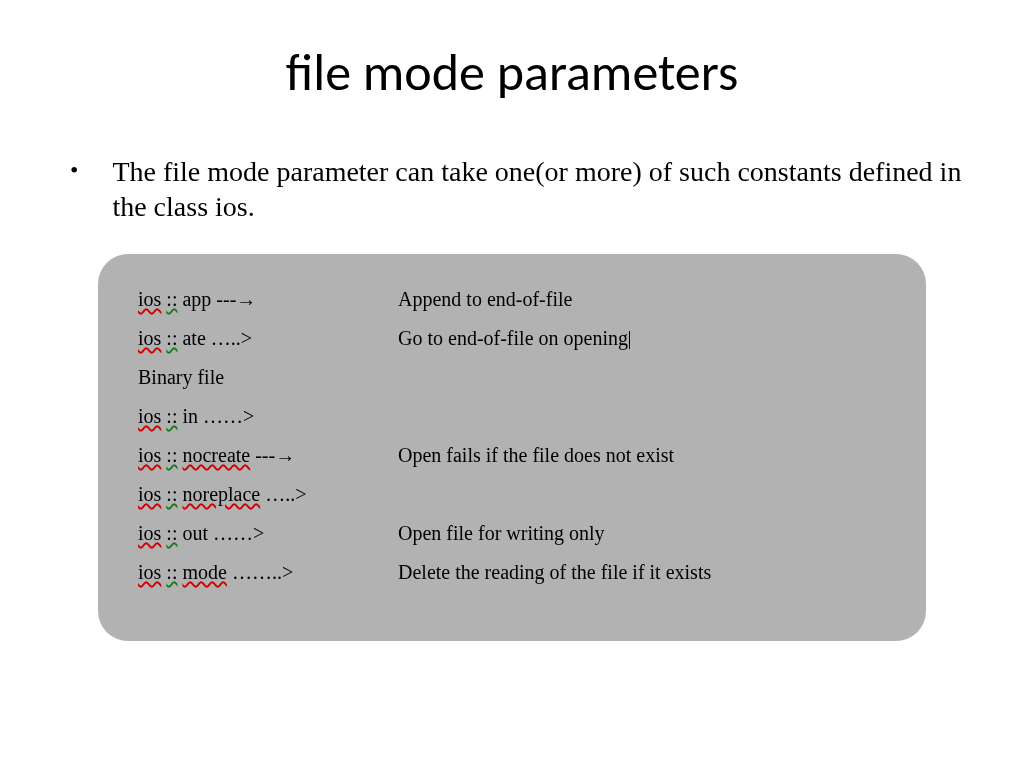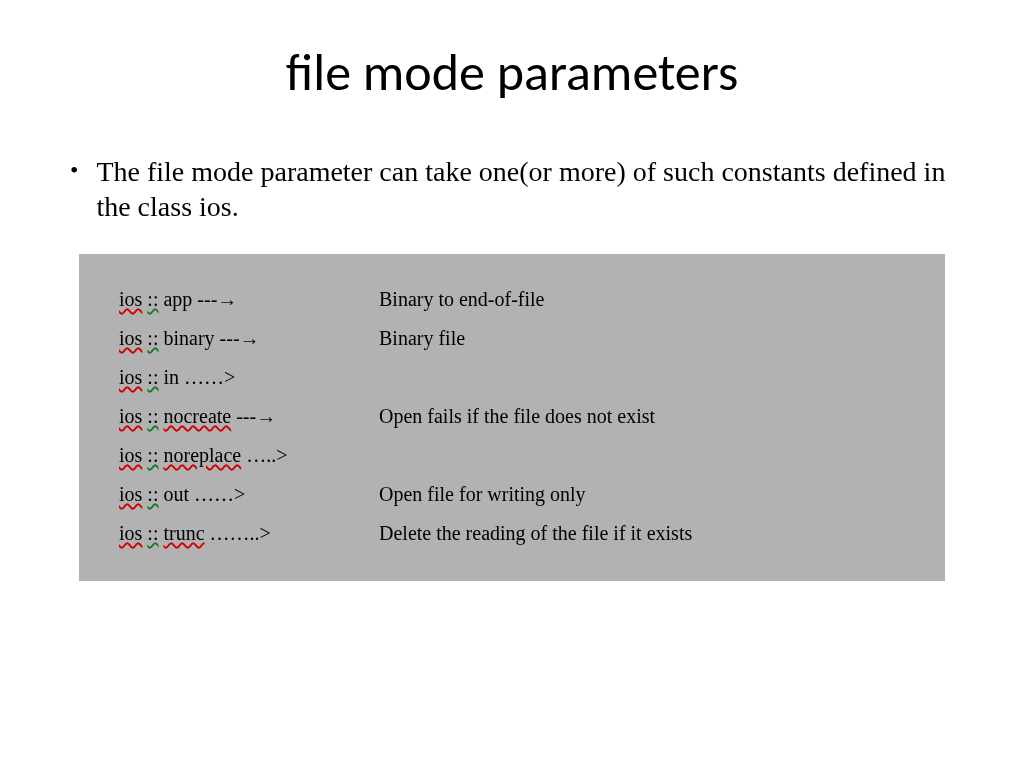--- a/index.html
+++ b/index.html
@@ -27,25 +27,26 @@
     font-size: 28px;
     line-height: 1.25;
     color: #000;
     display: flex;
   }
   .bullet .dot {
     margin-right: 18px;
     font-size: 24px;
     line-height: 1.4;
   }
-  .bullet .text { flex: 1; }
+  .bullet .text { flex: 1; margin-left: 16px; }
   .table-box {
     background: #b2b2b2;
-    margin: 0 19px;
-    padding: 18px 40px 20px 40px;
+    margin: 0 38px;
+    padding: 18px 40px 41px 40px;
+    border-radius: 30px;
   }
   .row {
     display: flex;
     align-items: baseline;
     font-size: 20px;
     color: #000;
     margin: 16px 0;
     font-family: "Times New Roman", Times, serif;
   }
   .col-left {
@@ -89,38 +90,41 @@
   <div class="bullet-wrap">
     <div class="bullet">
       <span class="dot">•</span>
       <span class="text">The file mode parameter can take one(or more) of such constants defined in the class ios.</span>
     </div>
   </div>
 
   <div class="table-box" id="tablebox">
       <div class="row">
         <div class="col-left"><span class="underlined">ios</span> <span class="underlined-green">::</span> <span>app</span>  <span>---</span><span class="arrowglyph">→</span></div>
-        <div class="col-right">Binary to end-of-file</div>
+        <div class="col-right">Append to end-of-file</div>
       </div>
       <div class="row">
-        <div class="col-left"><span class="underlined">ios</span> <span class="underlined-green">::</span> <span>binary</span>  <span>---</span><span class="arrowglyph">→</span></div>
+        <div class="col-left"><span class="underlined">ios</span> <span class="underlined-green">::</span> <span>ate</span>  <span>…..</span><span>&gt;</span></div>
+        <div class="col-right">Go to end-of-file on opening<span class="cursor"></span></div>
+      </div>
+      <div class="row">
         <div class="col-right">Binary file</div>
       </div>
       <div class="row">
         <div class="col-left"><span class="underlined">ios</span> <span class="underlined-green">::</span> <span>in</span>  <span>……</span><span>&gt;</span></div>
       </div>
       <div class="row">
         <div class="col-left"><span class="underlined">ios</span> <span class="underlined-green">::</span> <span class="underlined">nocreate</span>  <span>---</span><span class="arrowglyph">→</span></div>
         <div class="col-right">Open  fails if the file does not exist</div>
       </div>
       <div class="row">
         <div class="col-left"><span class="underlined">ios</span> <span class="underlined-green">::</span> <span class="underlined">noreplace</span>  <span>…..</span><span>&gt;</span></div>
       </div>
       <div class="row">
         <div class="col-left"><span class="underlined">ios</span> <span class="underlined-green">::</span> <span>out</span>  <span>……</span><span>&gt;</span></div>
         <div class="col-right">Open file for writing only</div>
       </div>
       <div class="row">
-        <div class="col-left"><span class="underlined">ios</span> <span class="underlined-green">::</span> <span class="underlined">trunc</span>  <span>……..</span><span>&gt;</span></div>
+        <div class="col-left"><span class="underlined">ios</span> <span class="underlined-green">::</span> <span class="underlined">mode</span>  <span>……..</span><span>&gt;</span></div>
         <div class="col-right">Delete the reading of the file if it exists</div>
       </div>
     </div>
 </div>
 
 </body></html>

